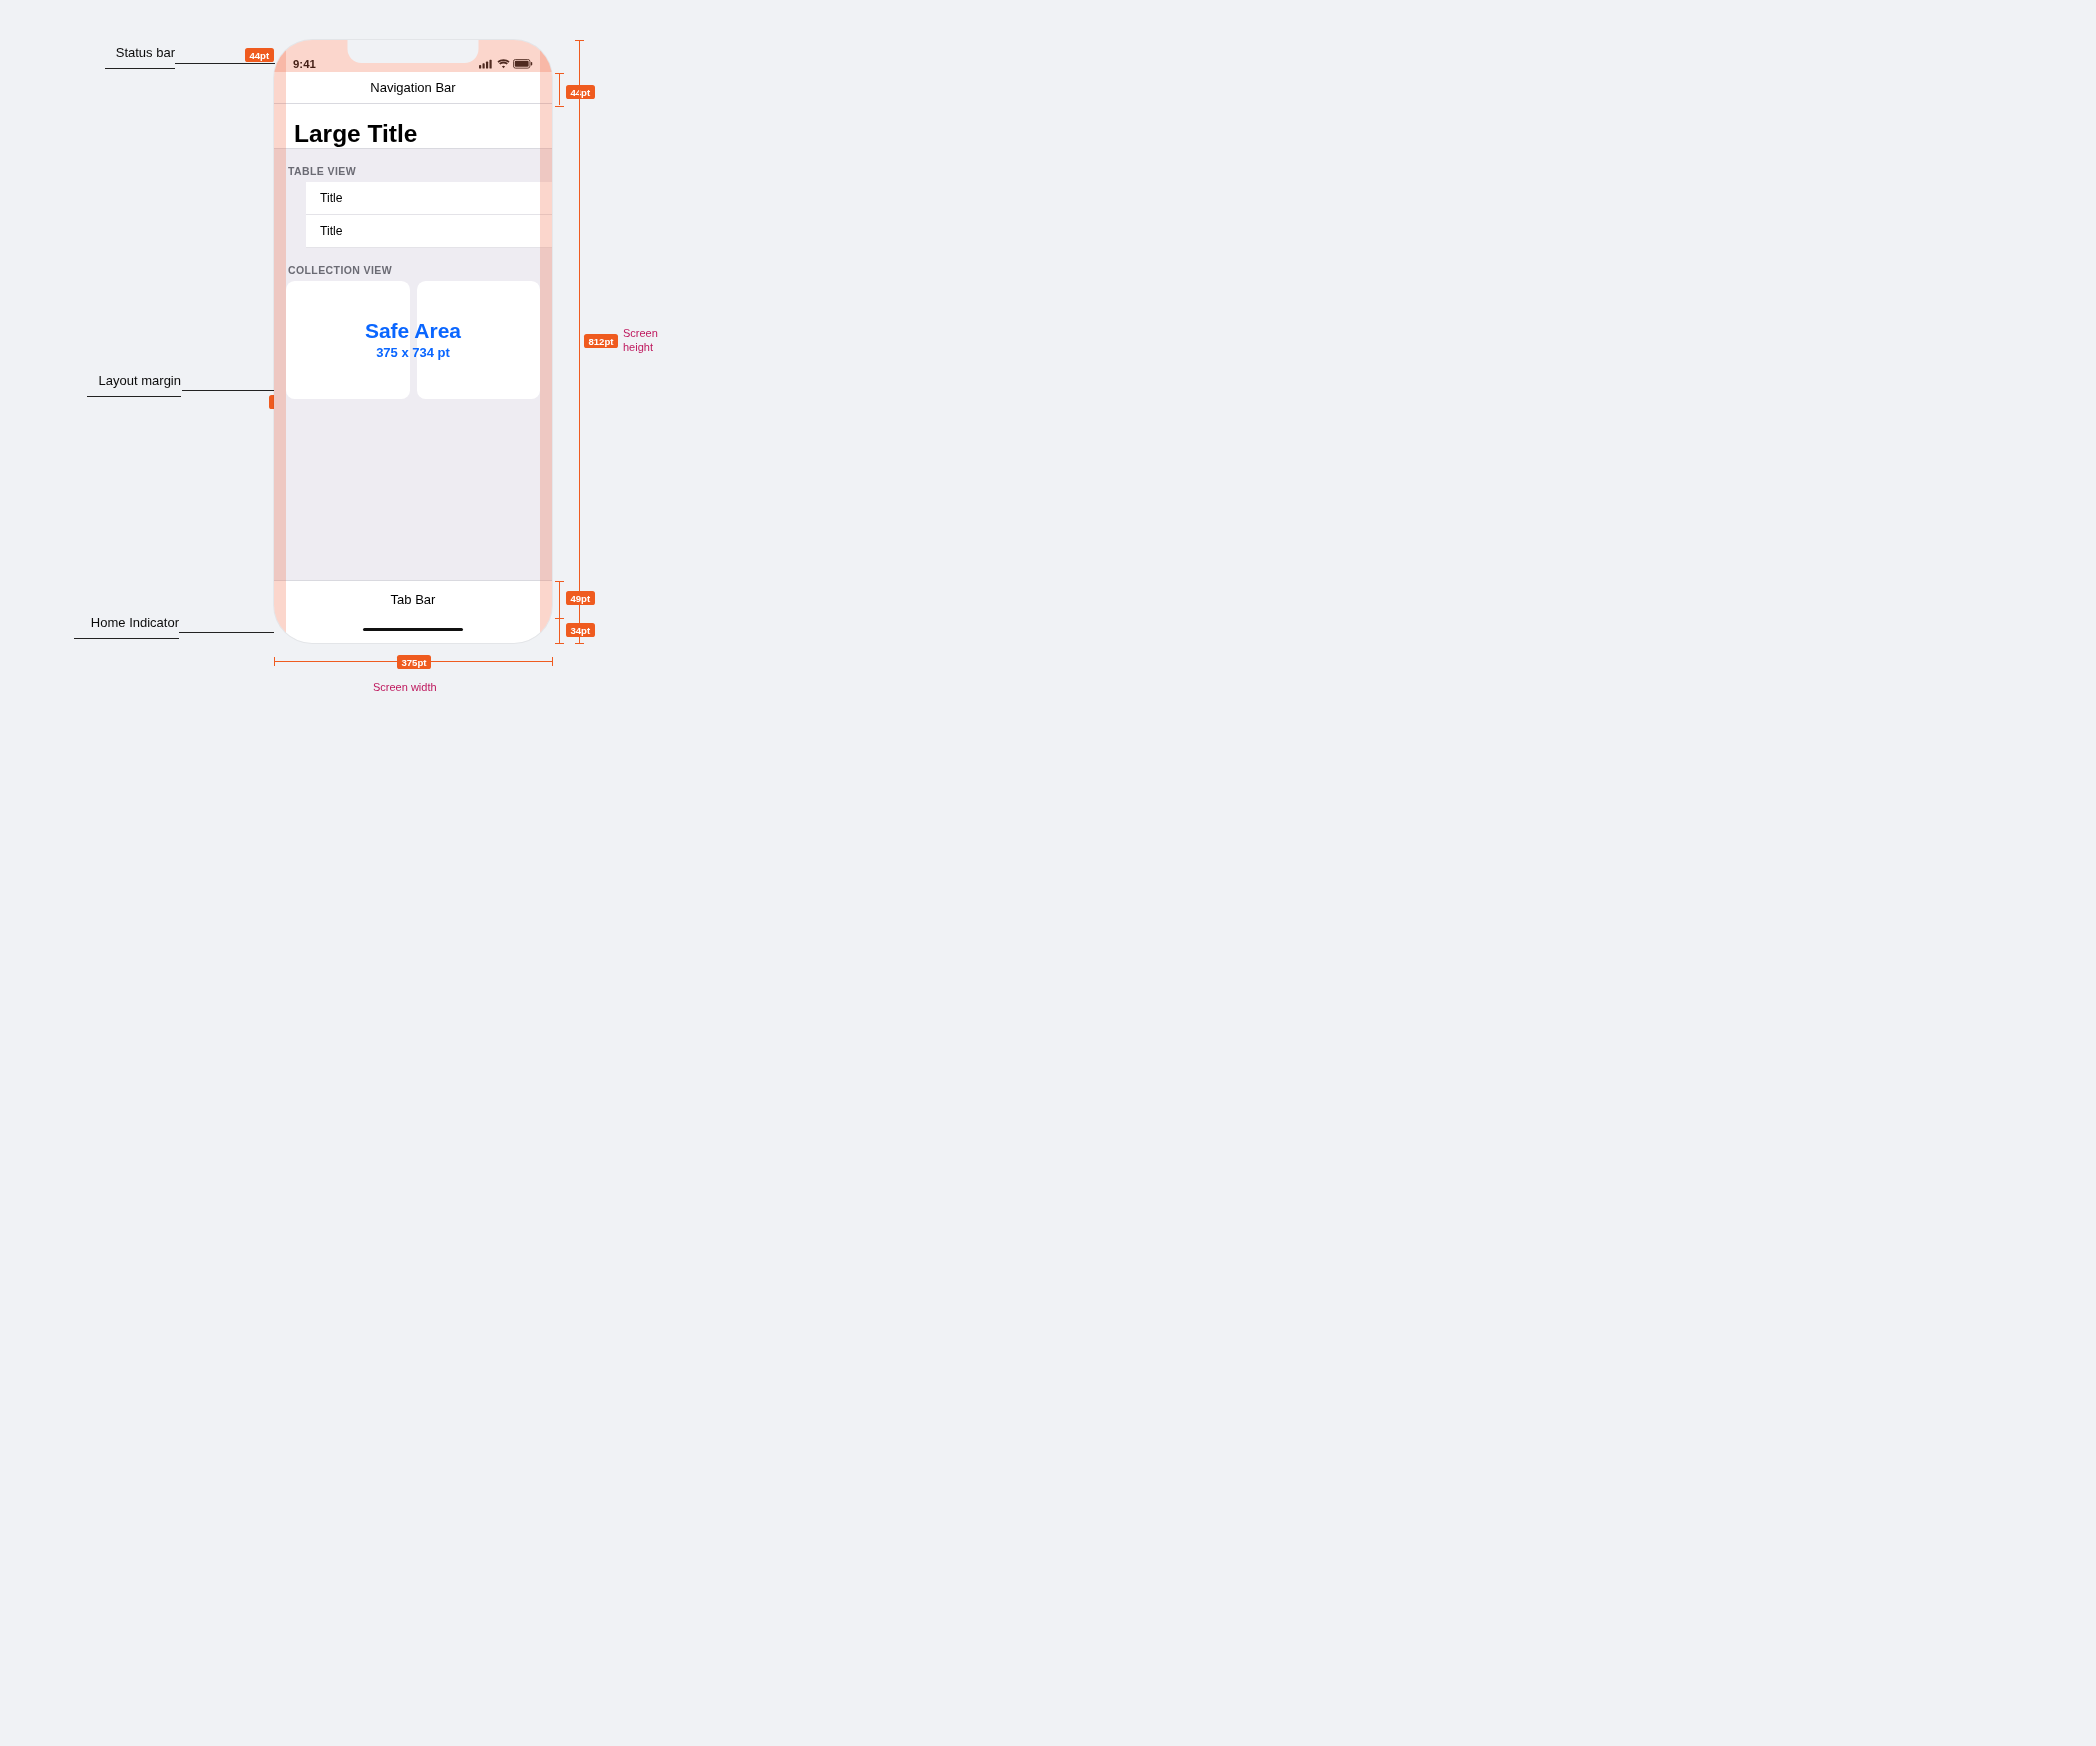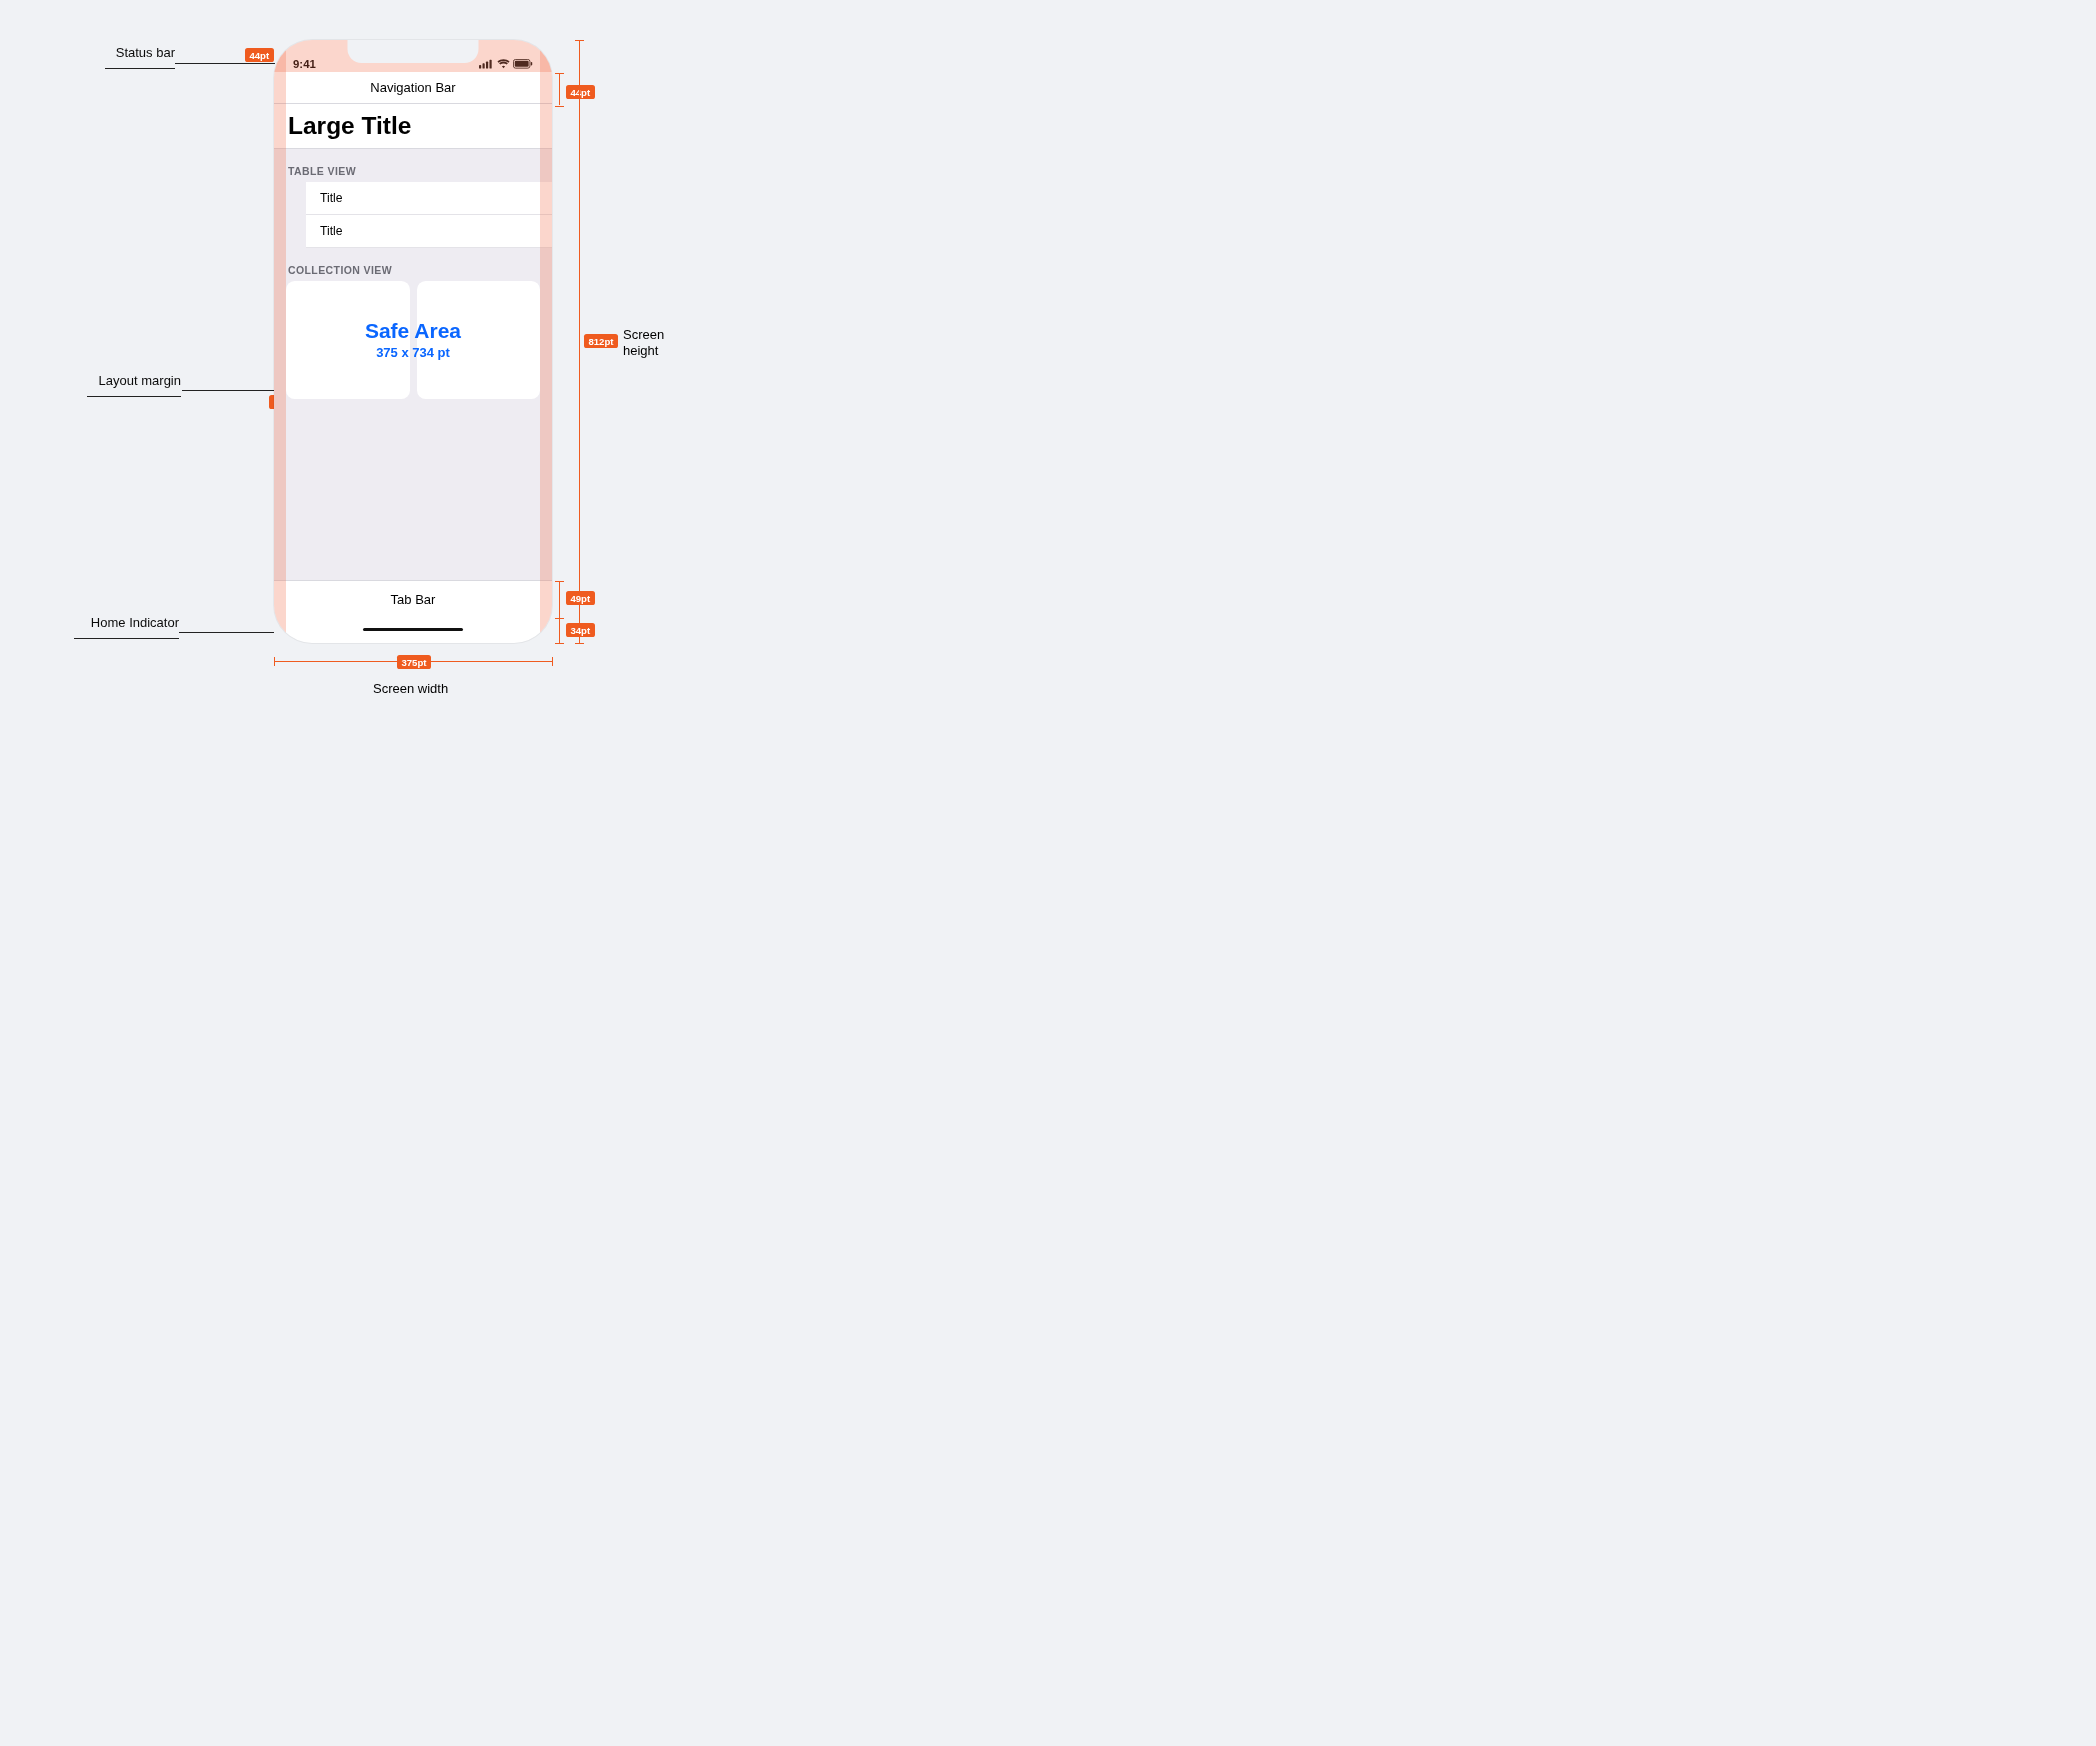--- a/index.html
+++ b/index.html
@@ -88,22 +88,22 @@
     align-items: center;
     justify-content: center;
     font-size: 13px;
     font-weight: 500;
   }
 
   
   .large-title-bar {
     height: 45px;
     display: flex;
-    align-items: center;
-    padding-left: 14px;
+    align-items: flex-end;
+    padding-left: 20px;
     border-bottom: 0.9px solid #d9d9df;
     font-size: 24.5px;
     font-weight: 800;
   }
 
   
   .content {
     background: #eeecf2;
     position: relative;
     height: 431px;
@@ -203,22 +203,22 @@
     text-align: center;
   }
 
   
   .dim-line { position: absolute; background: #ef5b1f; }
   .dim-tick { position: absolute; background: #ef5b1f; }
 
   
   .ann-right {
     position: absolute;
-    font-size: 13px;
-    color: #000000;
+    font-size: 11px;
+    color: #be185d;
     line-height: 1.25;
   }
 </style>
 </head>
 <body>
 
 <div class="ann-label" style="top:45px; left:105px; width:70px;">
   <span class="underline">Status bar</span>
 </div>
 

